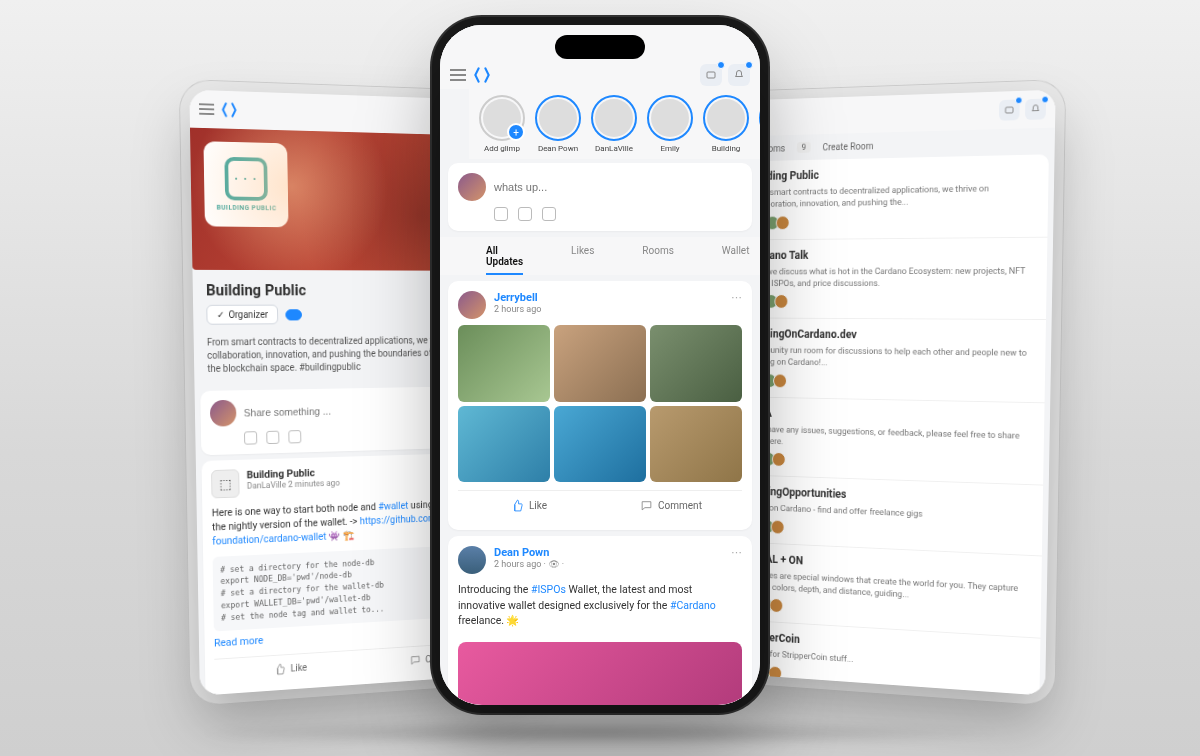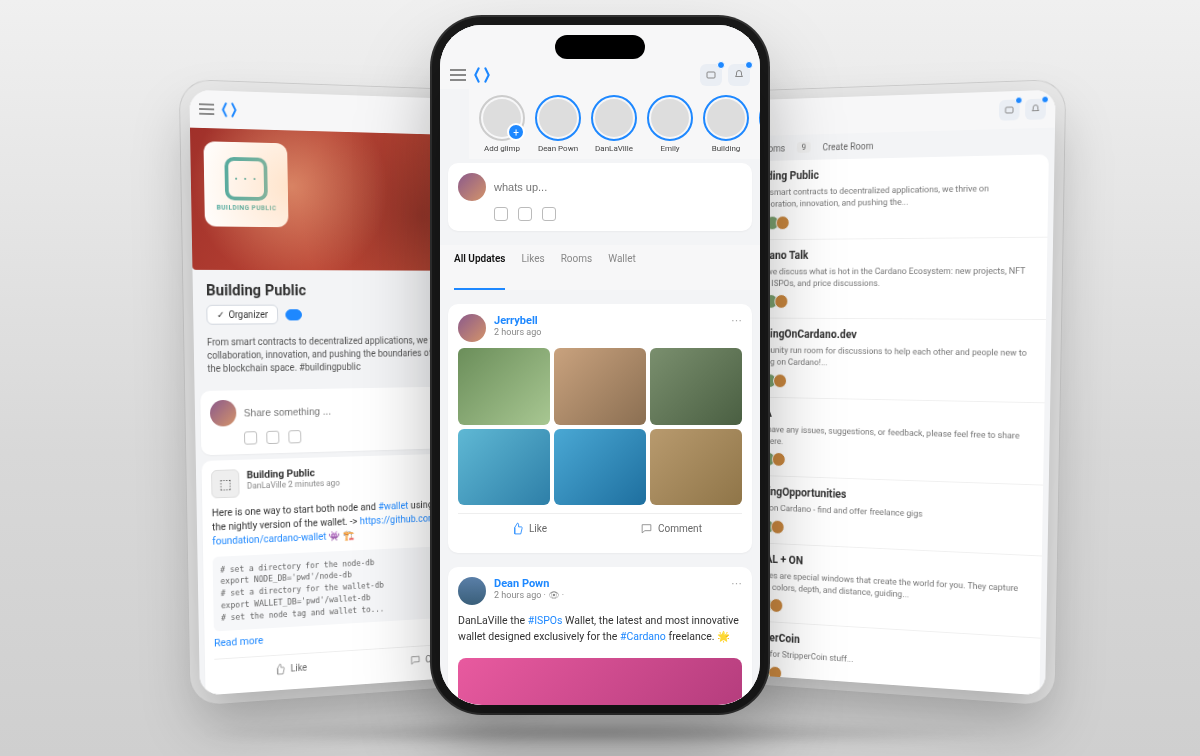--- a/index.html
+++ b/index.html
@@ -92,23 +92,23 @@
   
   .phone .topbar { padding-top:36px; height:64px; }
   .stories { display:flex; gap:6px; padding:6px 8px; align-items:flex-start; background:#f7f7f8; overflow:hidden;margin-left:29px; }
   .story { width:50px; text-align:center; flex-shrink:0; }
   .story .ring { width:46px; height:46px; border-radius:50%; border:2px solid #1e88ff; padding:2px; margin:0 auto; position:relative; }
   .story .ring.add { border-color:#ccc; }
   .story .ring .inner { width:100%; height:100%; border-radius:50%; background:#ddd; }
   .story .ring.add::after { content:"+"; position:absolute; bottom:-2px; right:-2px; width:14px; height:14px; background:#1e88ff; color:#fff; border-radius:50%; font-size:10px; display:flex; align-items:center; justify-content:center; border:2px solid #fff; }
   .story .lbl { font-size:8px; color:#444; margin-top:3px; white-space:nowrap; overflow:hidden; text-overflow:ellipsis; }
   .feed-tabs { display:flex; gap:16px; padding:8px 14px 0; font-size:10px; background:#f7f7f8; }
-  .feed-tabs .ftab { padding-bottom:24px; color:#888; }
+  .feed-tabs .ftab { padding-bottom:6px; color:#888;margin-left:32px; }
   .feed-tabs .ftab.active { color:#111; font-weight:600; border-bottom:2px solid #1e88ff; }
-  .phone .section { margin:14px 8px; }
+  .phone .section { margin:6px 8px; }
   .imgrid { display:grid; grid-template-columns:repeat(3,1fr); gap:4px; margin-top:6px; }
   .imgrid .tile { aspect-ratio:1.2/1; border-radius:6px; }
   .t1{background:linear-gradient(135deg,#6b8e5a,#a8c792);} .t2{background:linear-gradient(135deg,#c9a27e,#8b6f52);}
   .t3{background:linear-gradient(135deg,#7a8f6e,#4a5f42);} .t4{background:linear-gradient(135deg,#5fb8d4,#2e7fa8);}
   .t5{background:linear-gradient(135deg,#4aa8d4,#1e6f9f);} .t6{background:linear-gradient(135deg,#b89a6e,#8f7548);}
   .eng-row { display:flex; justify-content:space-between; font-size:9px; color:#888; padding:6px 0 4px; align-items:center; }
   .eng-row .likeicon { width:14px; height:14px; background:#1e88ff; border-radius:50%; display:inline-flex; align-items:center; justify-content:center; color:#fff; font-size:8px; margin-right:4px; }
   .video-card { border-radius:8px; overflow:hidden; margin-top:6px; background:linear-gradient(135deg,#e85a9f,#b03a7a); height:80px; position:relative; }
   .s1{background:linear-gradient(135deg,#7a8fa8,#4a5f72);} .s2{background:linear-gradient(135deg,#5a4a3e,#3a2f28);}
   .s3{background:#f0f0f0;} .s4{background:linear-gradient(135deg,#6e8f9f,#4a6472);}
@@ -438,21 +438,21 @@
       <div class="section post">
         <div class="post-head">
           <div class="avatar-sm" style="background:linear-gradient(#5a7fa8,#3a5f7a);"></div>
           <div>
             <div class="post-title link">Dean Pown</div>
             <div class="post-meta"><span>2 hours ago</span><span> · 👁 ·</span></div>
           </div>
           <div style="margin-left:auto;color:#aaa;">⋯</div>
         </div>
         <div class="post-body">
-          <span>DanLaVille the </span><span class="link">#ISPOs</span><span> Wallet, the latest and most innovative wallet designed exclusively for the </span><span class="link">#Cardano</span><span> freelance. 🌟</span>
+          <span>Introducing the </span><span class="link">#ISPOs</span><span> Wallet, the latest and most innovative wallet designed exclusively for the </span><span class="link">#Cardano</span><span> freelance. 🌟</span>
         </div>
         <div class="video-card">
           
           
           
           
         </div>
       </div>
     </div>
   </div>

